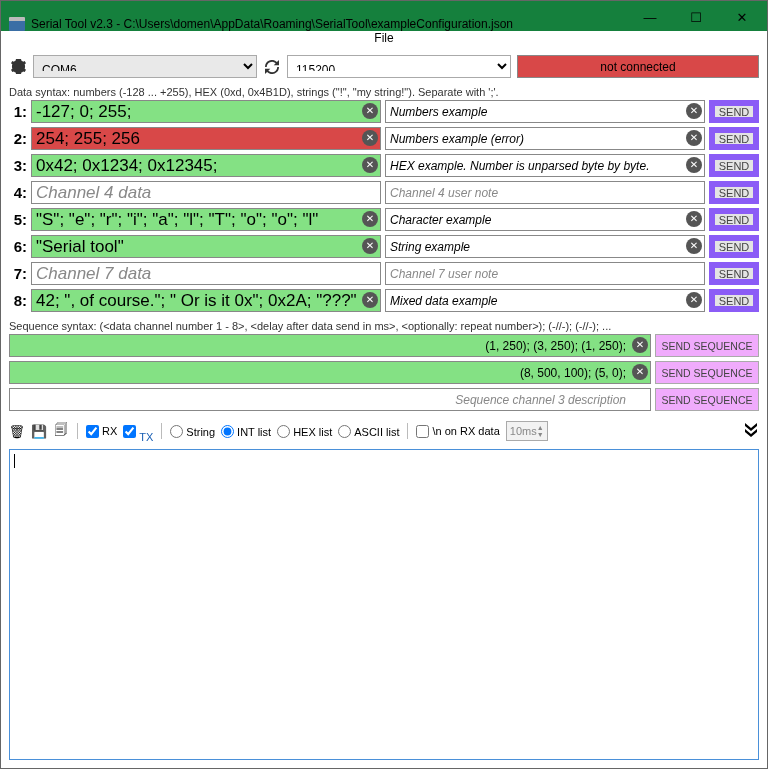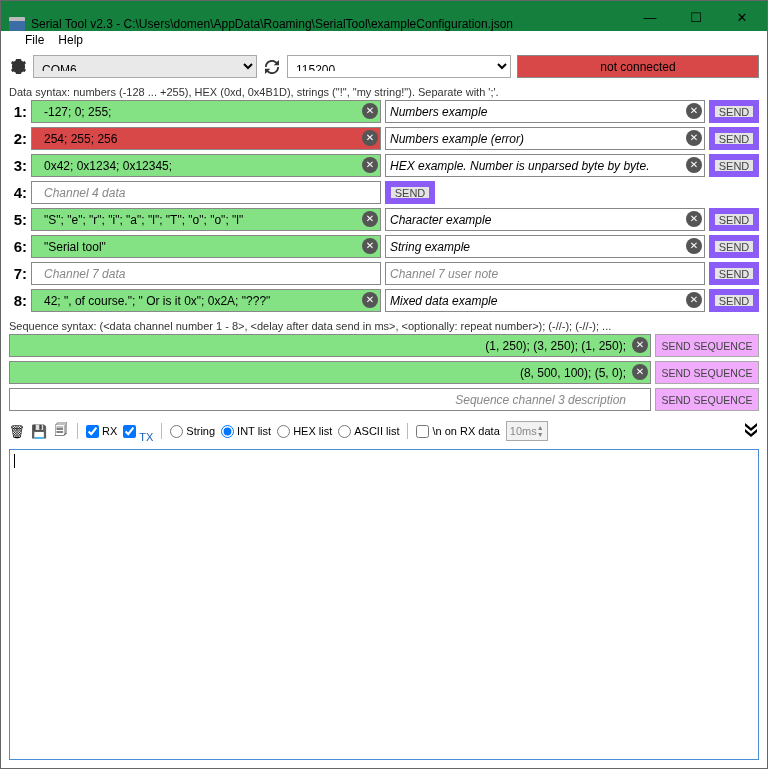--- a/index.html
+++ b/index.html
@@ -1,50 +1,50 @@
 <!DOCTYPE html>
 <html><head>
 <meta charset="utf-8">
 <style>
 * { box-sizing: border-box; margin: 0; padding: 0; font-family: "Segoe UI", Tahoma, sans-serif; }
 body { background: #fff; width: 768px; height: 769px; border: 1px solid #666; display: flex; flex-direction: column; font-size: 12px; }
 .titlebar { height: 30px; display: flex; align-items: flex-end; padding: 0 2px 0 8px; background: #15803d; }
 .titlebar .app-icon { width: 16px; height: 14px; background: linear-gradient(to bottom, #bbb 0 30%, #3a6ea5 30% 100%); margin-right: 6px; border-radius: 1px; }
 .titlebar .title { flex: 1; font-size: 12px; color: #000; }
 .winbtn { width: 46px; height: 28px; display: flex; align-items: center; justify-content: center; font-size: 13px; }
-.menubar { height: 20px; display: flex; align-items: center; gap: 14px; padding: 0 24px 2px; font-size: 12px; }
+.menubar { height: 20px; display: flex; align-items: center; gap: 14px; padding: 0 24px 2px; font-size: 12px; flex-direction: column; }
 .toolbar1 { display: flex; align-items: center; gap: 6px; padding: 4px 8px; }
 .toolbar1 select { height: 23px; border: 1px solid #aaa; background: #e9e9e9; padding: 6px 4px; font-size: 12px; }
 .gear-icon, .refresh-icon { width: 18px; height: 18px; display: flex; align-items: center; justify-content: center; font-size: 14px; }
 .notconn { flex: 1; background: #d84848; color: #000; height: 23px; border: 1px solid #888; display: flex; align-items: center; justify-content: center; font-size: 12px; }
 .hint { padding: 4px 8px 2px; font-size: 11px; color: #333; }
 .channels { padding: 0 8px; }
 .row { display: flex; align-items: center; gap: 4px; margin-bottom: 4px; }
 .rownum { width: 18px; text-align: right; font-size: 15px; font-weight: bold; }
 .databox { position: relative; width: 350px; height: 23px; }
-.databox input { width: 100%; height: 100%; border: 1px solid #888; padding: 0 24px 0 12px; font-size: 12px; background: #fff; }
+.databox input { width: 100%; height: 100%; border: 1px solid #888; padding: 0 24px 0 4px; font-size: 17px; background: #fff; }
 .databox.ok input { background: #84e184; }
 .databox.err input { background: #d84848; color: #000; }
 .databox input::placeholder { font-style: italic; color: #888; }
 .clear-x { position: absolute; right: 3px; top: 3px; width: 16px; height: 16px; border-radius: 50%; background: #555; color: #fff; display: flex; align-items: center; justify-content: center; font-size: 10px; line-height: 1; }
 .notebox { position: relative; flex: 1; height: 23px; }
 .notebox input { width: 100%; height: 100%; border: 1px solid #888; padding: 0 24px 0 4px; font-size: 12px; font-style: italic; }
 .notebox input::placeholder { color: #888; }
 .sendbtn { width: 50px; height: 23px; border: 6px solid #8b5cf6; background: #e4e4e4; color: #444; font-size: 11px; }
 .seqrow { display: flex; align-items: center; gap: 4px; margin-bottom: 4px; }
 .seqbox { position: relative; flex: 1; height: 23px; }
 .seqbox input { width: 100%; height: 100%; border: 1px solid #888; padding: 0 24px 0 4px; font-size: 12px; text-align: right; }
 .seqbox.ok input { background: #84e184; }
 .seqbox input::placeholder { font-style: italic; color: #888; }
 .seqbtn { width: 104px; height: 23px; border: 1px solid #aaa; background: #f0abfc; color: #444; font-size: 10.5px; }
 .logtoolbar { display: flex; align-items: center; gap: 6px; padding: 4px 8px; font-size: 11px; flex-wrap: nowrap; }
 .logtoolbar .sep { width:1px; height:16px; background:#bbb; margin:0 2px; }
 .tb-icon { width:16px; height:16px; display:flex; align-items:center; justify-content:center; font-size:13px; }
 .cb { display:flex; align-items:center; gap:3px; }
-.radio { display:flex; align-items:center; gap:3px; }
+.radio { display:flex; align-items:flex-end; gap:3px; }
 .spinner { width:42px; height:20px; border:1px solid #aaa; background:#f2f2f2; color:#888; padding:0 3px; display:flex; align-items:center; justify-content:space-between; font-size:11px; }
 .expand { margin-left:auto; font-size:15px; font-weight:bold; }
 .logarea { margin: 2px 8px 8px; flex:1; border:1px solid #4a90d9; background:#fff; padding:4px; position:relative; }
 .cursor { position:absolute; left:4px; top:4px; width:1px; height:14px; background:#000; }
 .tx-label { color:#1a5fb4;margin-top:12px; }
 </style>
 </head>
 <body>
 
 <div class="titlebar">
@@ -93,20 +93,21 @@
     </div>
     <div class="row">
       <div class="rownum">3:</div>
       <div class="databox ok"><input value="0x42; 0x1234; 0x12345;" style=""><div class="clear-x">✕</div></div>
       <div class="notebox"><input value="HEX example. Number is unparsed byte by byte." style=""><div class="clear-x">✕</div></div>
       <button class="sendbtn">SEND</button>
     </div>
     <div class="row">
       <div class="rownum">4:</div>
       <div class="databox "><input placeholder="Channel 4 data" style=""></div>
+      <div class="notebox"><input placeholder="Channel 4 user note" style=""></div>
       <button class="sendbtn">SEND</button>
     </div>
     <div class="row">
       <div class="rownum">5:</div>
       <div class="databox ok"><input value="&quot;S&quot;; &quot;e&quot;; &quot;r&quot;; &quot;i&quot;; &quot;a&quot;; &quot;l&quot;; &quot;T&quot;; &quot;o&quot;; &quot;o&quot;; &quot;l&quot;" style=""><div class="clear-x">✕</div></div>
       <div class="notebox"><input value="Character example" style=""><div class="clear-x">✕</div></div>
       <button class="sendbtn">SEND</button>
     </div>
     <div class="row">
       <div class="rownum">6:</div>

